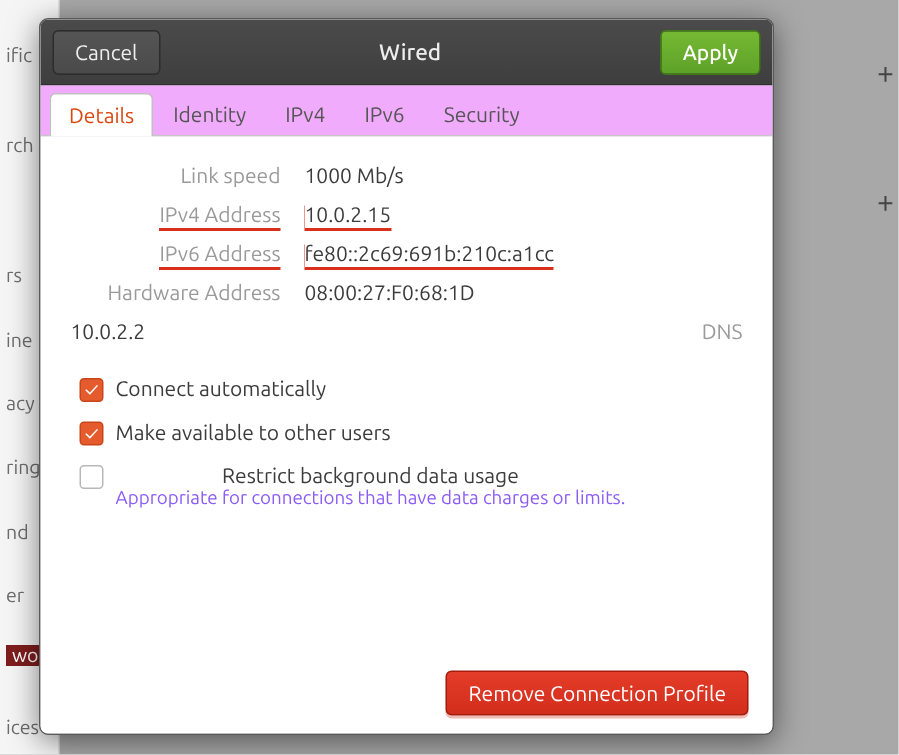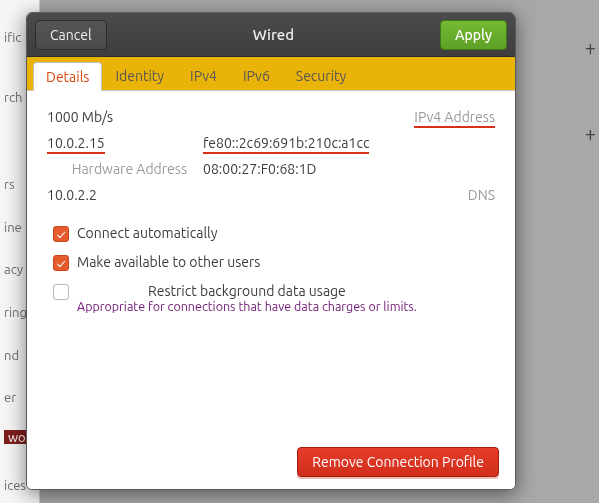--- a/index.html
+++ b/index.html
@@ -70,21 +70,21 @@
   }
   .btn-apply {
     background: linear-gradient(#75b933,#5ea128);
     color:#fff;
     border:1px solid #3f7a15;
     font-weight:500;
   }
   .tabs {
     display:flex;
     border-bottom: 1px solid #c6c6c6;
-    background:#eab308;
+    background:#f0abfc;
     padding: 4px 6px 0 6px;
     gap:0;
   }
   .tab {
     padding: 6px 12px;
     border:1px solid transparent;
     border-bottom:none;
     border-radius:4px 4px 0 0;
     color:#555;
     font-size:14px;
@@ -147,21 +147,21 @@
     flex-shrink:0;
     margin-top:1px;
   }
   .chkbox.on {
     background:#e55b2d;
     border-color:#c9461a;
     color:#fff;
   }
   .chk-labels { display:flex; flex-direction:column;align-items:center; }
   .chk-sub {
-    color:#701a75;
+    color:#8b5cf6;
     font-size:12.5px;
   }
   .footer {
     position:absolute;
     right:16px;
     bottom:12px;
   }
   .btn-remove {
     background: linear-gradient(#e43d2a,#d12e1b);
     color:#fff;
@@ -202,25 +202,27 @@
   <div class="tabs">
     <div class="tab active">Details</div>
     <div class="tab">Identity</div>
     <div class="tab">IPv4</div>
     <div class="tab">IPv6</div>
     <div class="tab">Security</div>
   </div>
 
   <div class="content">
     <div class="grid">
+      <div class="lab">Link speed</div>
       <div class="val">1000 Mb/s</div>
 
       <div class="lab"><span class="hl-red">IPv4 Address</span></div>
       <div class="val"><span class="hl-red">10.0.2.15</span></div>
 
+      <div class="lab"><span class="hl-red">IPv6 Address</span></div>
       <div class="val"><span class="hl-red">fe80::2c69:691b:210c:a1cc</span></div>
 
       <div class="lab">Hardware Address</div>
       <div class="val">08:00:27:F0:68:1D</div>
 
       <div class="val">10.0.2.2</div>
 
       <div class="lab">DNS</div>
     </div>
 

